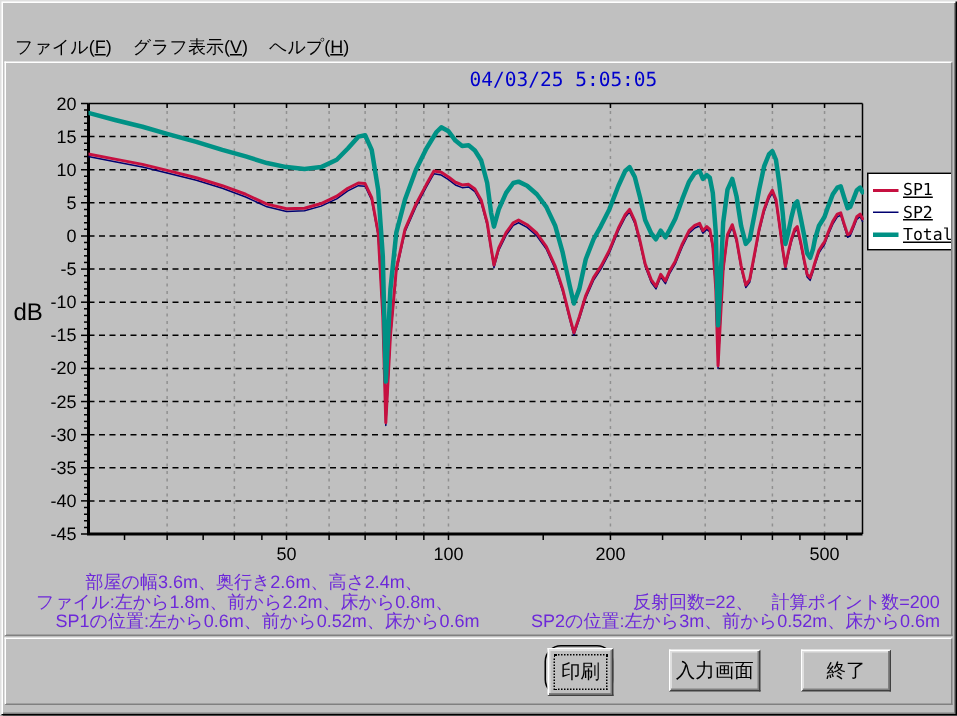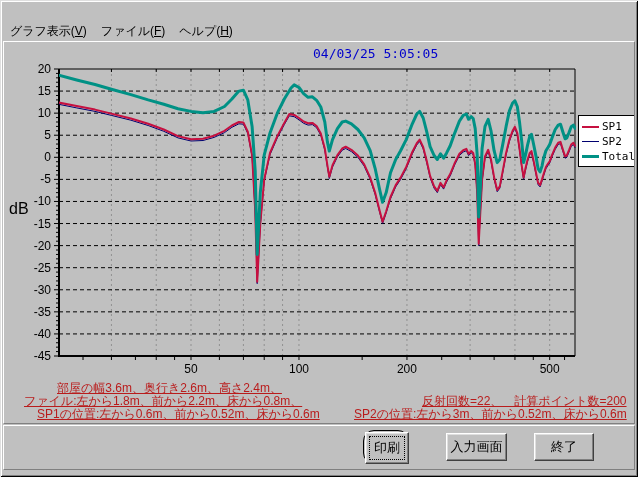--- a/index.html
+++ b/index.html
@@ -58,26 +58,26 @@
 
   #plot-svg { position:absolute; left:0; top:0; }
 
   .db-label { position:absolute; left:5px; top:158px; font-size:16px; color:#000; }
 
   
   .legend {
     position:absolute; left:574px; top:73px; width:59px;
     background:#fff; border:1px solid #000; padding:3px 2px 2px 3px;
   }
-  .legend-row { display:flex; align-items:center; height:15px; }
+  .legend-row { display:flex; align-items:center; height:15px;text-decoration:underline; }
   .legend-line { width:17px; margin-right:3px; flex:0 0 auto; }
   .legend-label { font-size:11px; font-family:"DejaVu Sans Mono", monospace; color:#000; white-space:nowrap; }
 
   
-  .param-line { position:absolute; font-size:12px; color:#b91c1c; white-space:nowrap;text-decoration:underline; }
+  .param-line { position:absolute; font-size:12px; color:#6d28d9; white-space:nowrap; }
 
   
   .btn {
     position:absolute; background:#c0c0c0; font-size:13px; color:#000;
     font-family:"Liberation Sans", sans-serif;
     border-top:1px solid #fff; border-left:1px solid #fff;
     border-right:1px solid #404040; border-bottom:1px solid #404040;
     box-shadow: inset -1px -1px 0 #808080, inset 1px 1px 0 #dfdfdf;
     display:flex; align-items:center; justify-content:center;
   }
@@ -87,22 +87,22 @@
   .btn-default-ring .btn { left:1px; top:1px; }
   .focus-rect { position:absolute; left:3px; top:3px; right:3px; bottom:3px; border:1px dotted #000; }
 </style>
 </head>
 <body>
 
 <div class="window">
 
 
   <div class="menubar">
+    <span class="menu-item"><span>ファイル(</span><u>F</u><span>)</span></span>
     <span class="menu-item"><span>グラフ表示(</span><u>V</u><span>)</span></span>
-    <span class="menu-item"><span>ファイル(</span><u>F</u><span>)</span></span>
     <span class="menu-item"><span>ヘルプ(</span><u>H</u><span>)</span></span>
   </div>
 
   <div class="panel-raised chart-panel">
     <span class="chart-date">04/03/25 5:05:05</span>
 
     <svg id="plot-svg" width="634" height="384">
         <defs>
           <clipPath id="plotclip">
             <rect x="55" y="25" width="517" height="291"></rect>

